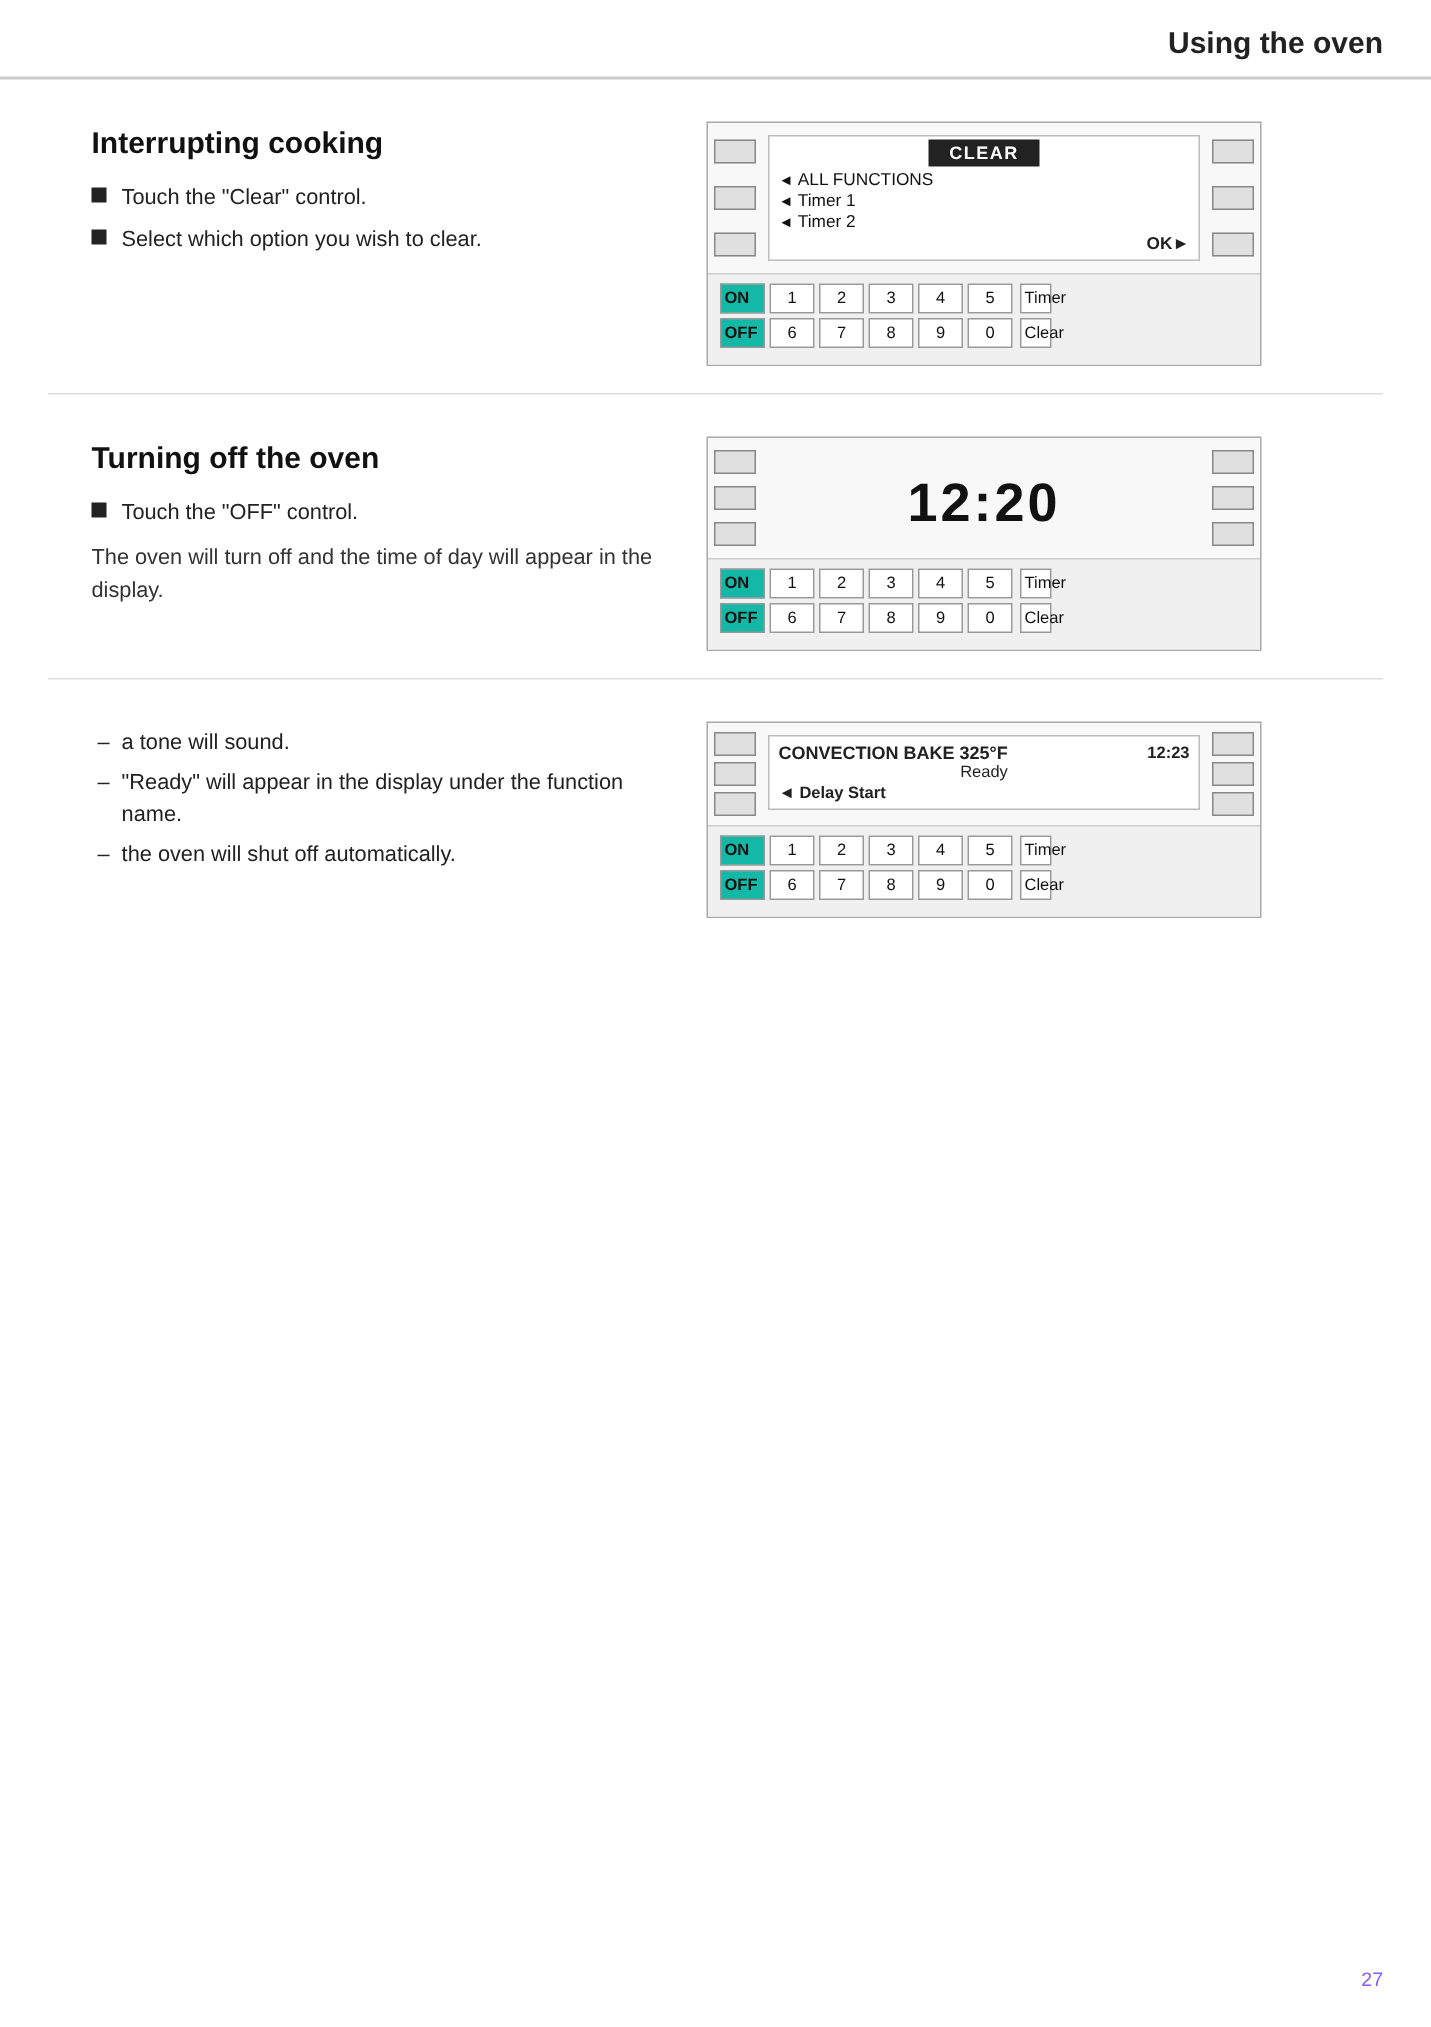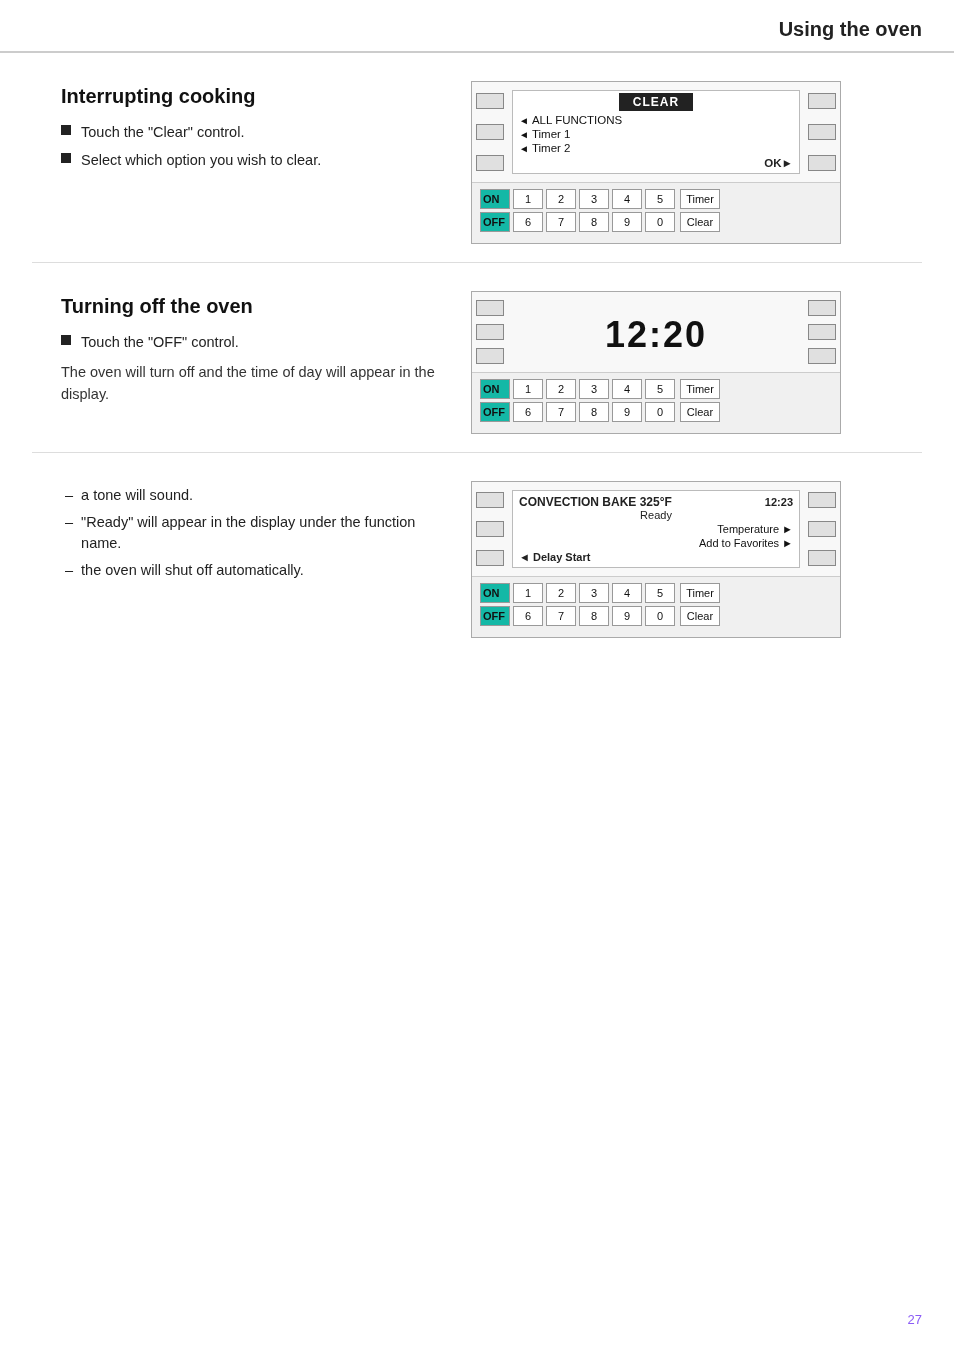--- a/index.html
+++ b/index.html
@@ -239,21 +239,21 @@
       font-size: 11px;
       width: 30px;
       text-align: center;
       background: #fff;
       border: 1px solid #999;
       padding: 3px 2px;
       color: #111;
     }
     .np-side {
       font-size: 11px;
-      width: 40px;
+      width: 21px;
       text-align: center;
       background: #fff;
       border: 1px solid #999;
       padding: 3px 2px;
       color: #111;
       margin-left: 2px;
     }
 
     
     .page-number {
@@ -418,30 +418,20 @@
           <span class="left-btn"></span>
           <span class="left-btn"></span>
         </div>
         <div class="display-inner">
           <div class="conv-display">
             <div class="conv-top-row">
               <span style="font-size:12px;font-weight:bold;">CONVECTION BAKE 325°F</span>
               <span style="font-size:11px;font-weight:bold;margin-left:6px;">12:23</span>
             </div>
             <div class="conv-ready">Ready</div>
-            <div style="display:flex;justify-content:flex-end;flex-direction:column;align-items:flex-end;gap:2px;">
-              <span class="conv-link">
-                <span>Temperature</span>
-                <span> ►</span>
-              </span>
-              <span class="conv-link">
-                <span>Add to Favorites</span>
-                <span> ►</span>
-              </span>
-            </div>
             <div class="conv-bottom">
               <span class="conv-delay">
                 <span>◄ </span>
                 <span>Delay Start</span>
               </span>
             </div>
           </div>
         </div>
         <div class="right-buttons">
           <span class="right-btn"></span>

